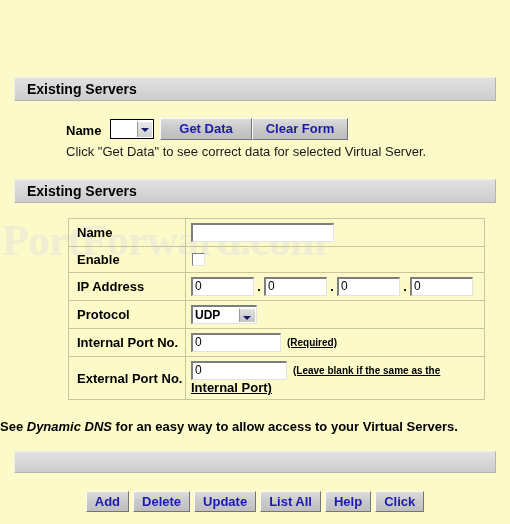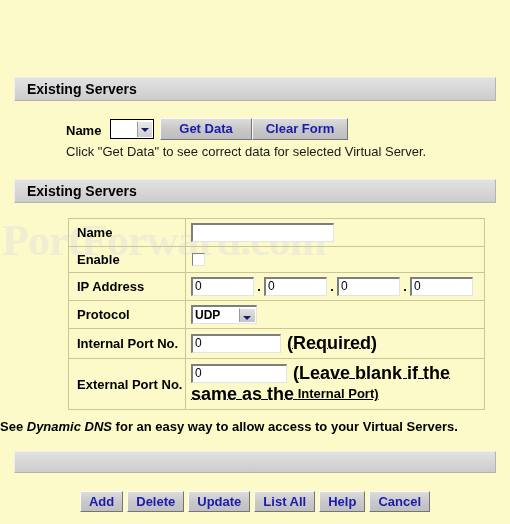--- a/index.html
+++ b/index.html
@@ -256,21 +256,21 @@
     border-bottom: 1px solid #E3E3E3;
     vertical-align: middle;
   }
   #protocol-select .arrowbox {
     width: 16px;
     background: linear-gradient(to bottom, #E2E2E2, #C4C4C4);
   }
   #protocol-select .arrowbox::after { top: 7px; }
 
   .suffix {
-    font-size: 18px;
+    font-size: 10px;
     font-weight: 700;
     color: #000;
     margin-left: 6px;
     vertical-align: middle;
   }
   .suffix2 {
     font-size: 13px;
     font-weight: 700;
     color: #000;
     display: inline;
@@ -394,16 +394,16 @@
 
   <div id="dns-note">
     <span>See </span><em>Dynamic DNS</em><span> for an easy way to allow access to your Virtual Servers.</span>
   </div>
 
   <div id="section3" class="section-bar">
     <div class="section-text"></div>
   </div>
 
   <div id="footer-buttons">
-    <span class="fbtn">Add</span><span class="fbtn">Delete</span><span class="fbtn">Update</span><span class="fbtn">List All</span><span class="fbtn">Help</span><span class="fbtn">Cancel</span>
+    <span class="fbtn">Add</span><span class="fbtn">Delete</span><span class="fbtn">Update</span><span class="fbtn">List All</span><span class="fbtn">Help</span><span class="fbtn">Click</span>
   </div>
 
 </div>
 
 </body></html>

